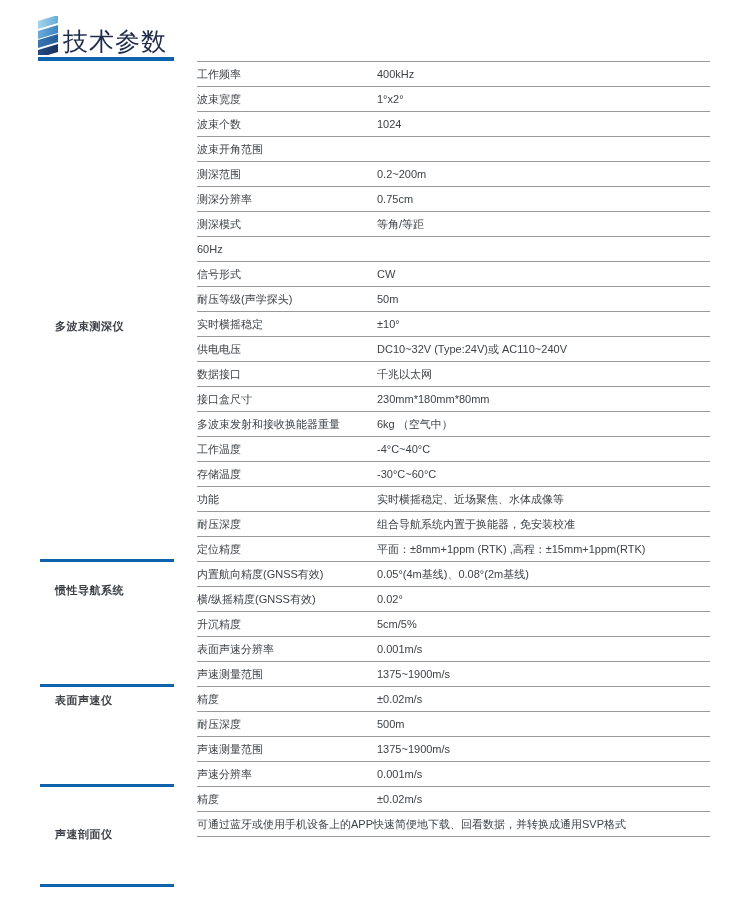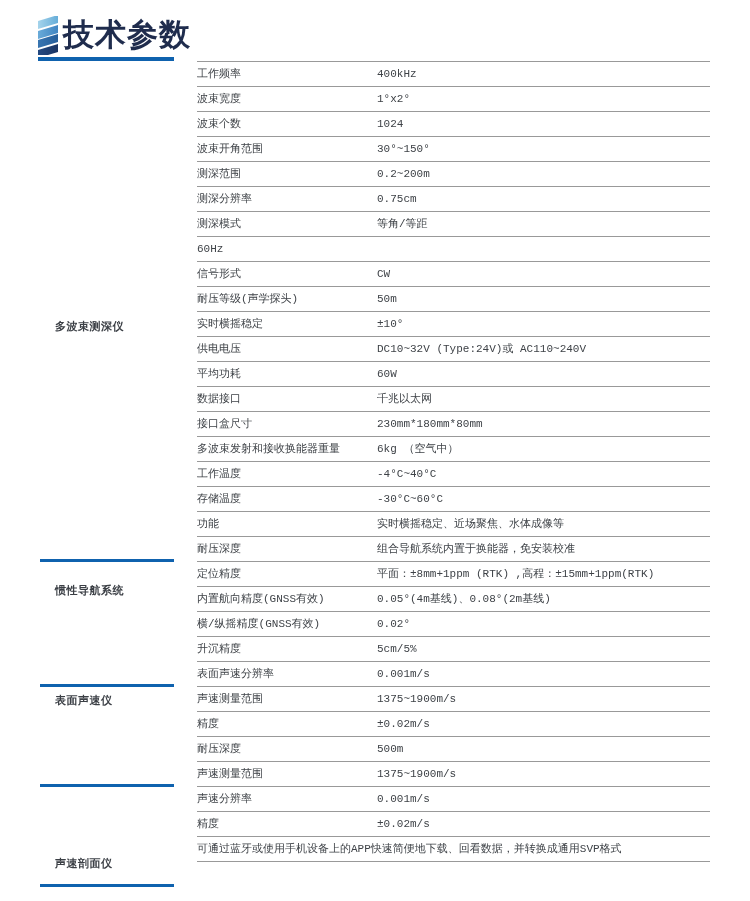--- a/index.html
+++ b/index.html
@@ -9,38 +9,38 @@
     color:#3e4247; overflow:hidden;
   }
   
   .hicon { position:absolute; left:38px; top:16px; width:20px; height:39px; overflow:hidden; }
   .hicon i { position:absolute; left:-3px; right:-3px; height:8px; transform:skewY(-17deg); }
   .hicon i:nth-child(1){ top:2px;    background:linear-gradient(90deg,#aed9ee,#5da8d6); }
   .hicon i:nth-child(2){ top:11.5px; background:linear-gradient(90deg,#6fb0dc,#3a7fbe); }
   .hicon i:nth-child(3){ top:21px;   background:linear-gradient(90deg,#3c79b4,#225a97); }
   .hicon i:nth-child(4){ top:30.5px; background:linear-gradient(90deg,#264d86,#17305e); }
   .page-title {
-    position:absolute; left:63px; top:12px; margin:0;
-    font-size:31px; font-weight:bold; color:#1f2c4d; letter-spacing:1px; line-height:1.5;
+    position:absolute; left:63px; top:23px; margin:0;
+    font-size:25px; font-weight:normal; color:#1f2c4d; letter-spacing:1px; line-height:1.5;
   }
   .title-underline { position:absolute; left:38px; top:57px; width:136px; height:4px; background:#0f62ae; }
   
   .rail-label {
     position:absolute; left:43px; font-size:11px; line-height:14px;
     color:#3b3f45; font-weight:bold; letter-spacing:0.5px; white-space:nowrap;margin-left:12px;
   }
   .rail-line { position:absolute; left:40px; width:134px; height:3px; background:#0f62ae; }
   
   #spec-table {
     position:absolute; left:197px; top:61px; width:513px;
     border-top:1px solid #999;
   }
   .trow {
     display:flex; align-items:center; height:25px; box-sizing:border-box;
-    border-bottom:1px solid #999; font-size:11px; line-height:25px; white-space:nowrap;font-family:Liberation Mono, monospace;
+    border-bottom:1px solid #999; font-size:11px; line-height:25px; white-space:nowrap;
   }
   .pname  { width:180px; flex:0 0 180px; overflow:hidden; }
   .pvalue { flex:1; overflow:hidden; }
   .tnote  { flex:1; overflow:hidden; }
 </style>
 </head>
 <body>
 
 <div class="header">
   <div class="hicon">
@@ -53,40 +53,39 @@
   <div class="title-underline"></div>
 </div>
 
 <div id="rail">
     <div class="rail-label" style="top: 319px;">多波束测深仪</div>
     <div class="rail-line" style="top: 559px;"></div>
     <div class="rail-label" style="top: 583px;">惯性导航系统</div>
     <div class="rail-line" style="top: 684px;"></div>
     <div class="rail-label" style="top: 693px;">表面声速仪</div>
     <div class="rail-line" style="top: 784px;"></div>
-    <div class="rail-label" style="top: 856px;">声速剖面仪</div>
+    <div class="rail-label" style="top: 827px;">声速剖面仪</div>
     <div class="rail-line" style="top: 884px;"></div>
   </div>
 
 <div id="spec-table">
     <div class="trow">
       <div class="pname">工作频率</div>
       <div class="pvalue">400kHz</div>
     </div>
     <div class="trow">
       <div class="pname">波束宽度</div>
       <div class="pvalue">1°x2°</div>
     </div>
     <div class="trow">
       <div class="pname">波束个数</div>
       <div class="pvalue">1024</div>
     </div>
     <div class="trow">
       <div class="pname">波束开角范围</div>
-      <div class="pvalue">30°~150°</div>
     </div>
     <div class="trow">
       <div class="pname">测深范围</div>
       <div class="pvalue">0.2~200m</div>
     </div>
     <div class="trow">
       <div class="pname">测深分辨率</div>
       <div class="pvalue">0.75cm</div>
     </div>
     <div class="trow">
@@ -104,24 +103,20 @@
       <div class="pname">耐压等级(声学探头)</div>
       <div class="pvalue">50m</div>
     </div>
     <div class="trow">
       <div class="pname">实时横摇稳定</div>
       <div class="pvalue">±10°</div>
     </div>
     <div class="trow">
       <div class="pname">供电电压</div>
       <div class="pvalue">DC10~32V (Type:24V)或 AC110~240V</div>
-    </div>
-    <div class="trow">
-      <div class="pname">平均功耗</div>
-      <div class="pvalue">60W</div>
     </div>
     <div class="trow">
       <div class="pname">数据接口</div>
       <div class="pvalue">千兆以太网</div>
     </div>
     <div class="trow">
       <div class="pname">接口盒尺寸</div>
       <div class="pvalue">230mm*180mm*80mm</div>
     </div>
     <div class="trow">

